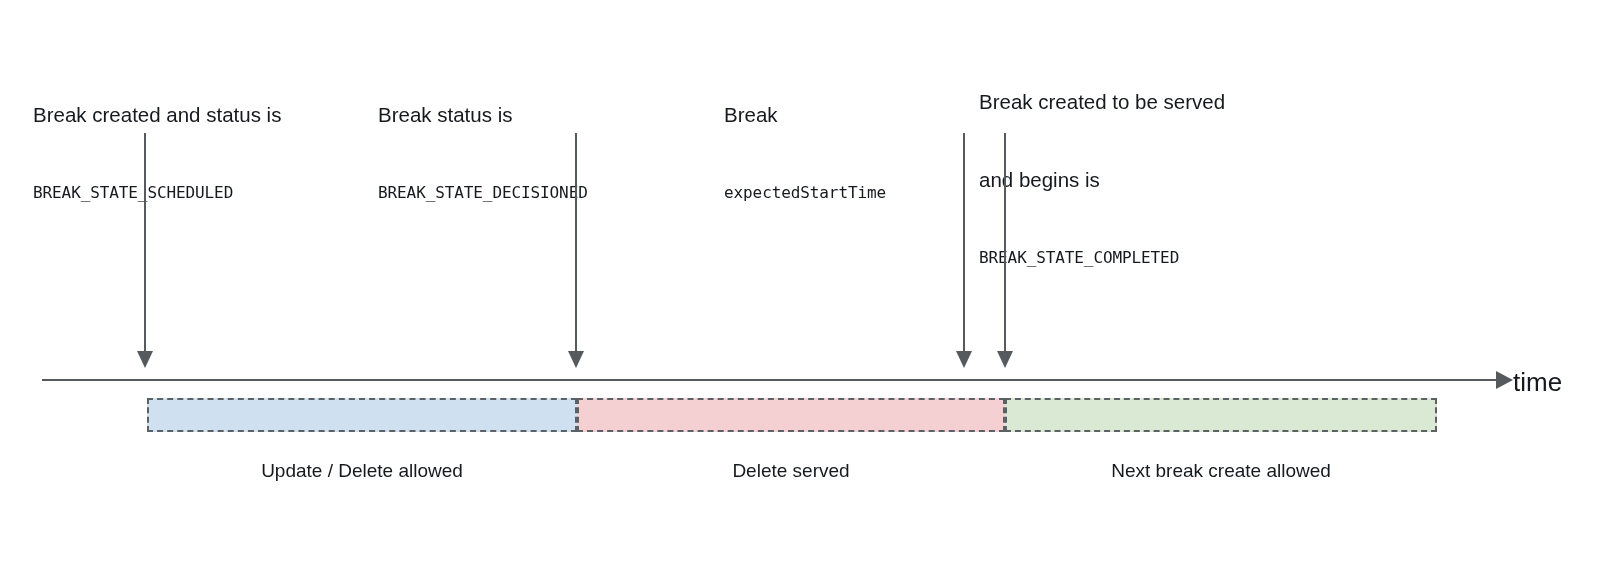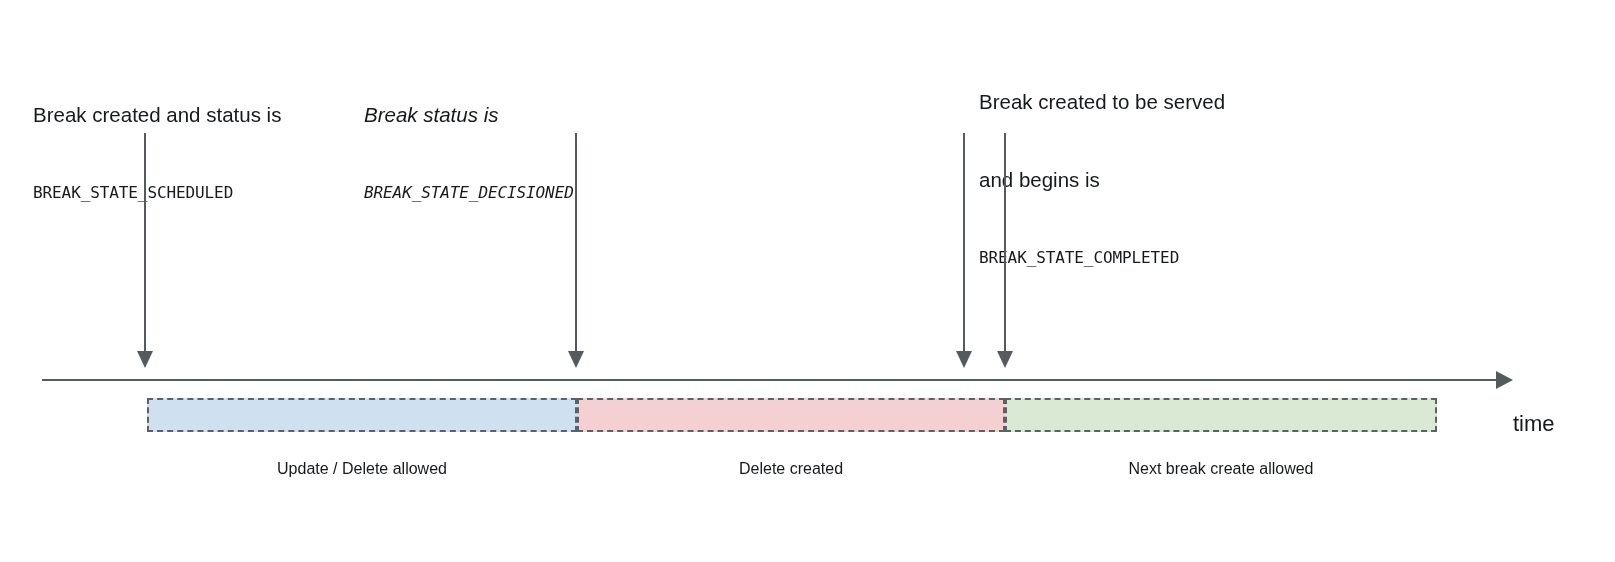--- a/index.html
+++ b/index.html
@@ -64,59 +64,62 @@
     width: 0;
     height: 0;
     border-top: 9px solid transparent;
     border-bottom: 9px solid transparent;
     border-left: 17px solid #555a5e;
   }
   #axis-label {
     position: absolute;
     left: 1513px;
     top: 367px;
-    font-size: 22px;
+    font-size: 26px;
     color: #16191d;
-    margin-top: 44px;
   }
 
   
   .phase-bar {
     position: absolute;
     top: 398px;
     height: 34px;
     box-sizing: border-box;
     border: 2px dashed #5c6165;
   }
 
   
   .phase-caption {
     position: absolute;
     top: 460px;
     text-align: center;
-    font-size: 16px;
+    font-size: 19px;
     color: #16191d;
     white-space: nowrap;
   }
 </style>
 </head>
 <body>
 
 <div id="diagram">
 
   <div class="marker-label" id="label-0" style="left: 33px; top: 50px;">
     <span class="ln">Break created and status is</span>
     <span class="ln mono">BREAK_STATE_SCHEDULED</span>
   </div>
 
-  <div class="marker-label" id="label-1" style="left: 364px; top: 50px; font-style: italic;">
+  <div class="marker-label" id="label-1" style="left: 378px; top: 50px;">
     <span class="ln">Break status is</span>
     <span class="ln mono">BREAK_STATE_DECISIONED</span>
   </div>
 
+  <div class="marker-label" id="label-2" style="left: 724px; top: 50px;">
+    <span class="ln">Break</span>
+    <span class="ln mono">expectedStartTime</span>
+  </div>
 
   <div class="marker-label" id="label-3" style="left: 979px; top: 37px;">
     <span class="ln">Break created to be served</span>
     <span class="ln">and begins is</span>
     <span class="ln mono">BREAK_STATE_COMPLETED</span>
   </div>
 
   <div class="vline" id="vline-0" style="left: 144px; top: 133px; height: 220px;"></div>
   <div class="vhead" id="vhead-0" style="left: 137px; top: 351px;"></div>
 
@@ -131,16 +134,16 @@
 
   <div id="axis-line"></div>
   <div id="axis-head"></div>
   <div id="axis-label">time</div>
 
   <div class="phase-bar" id="bar-0" style="left: 147px; width: 430px; background: rgb(207, 224, 240);"></div>
   <div class="phase-bar" id="bar-1" style="left: 577px; width: 428px; background: rgb(245, 208, 210);"></div>
   <div class="phase-bar" id="bar-2" style="left: 1005px; width: 432px; background: rgb(217, 233, 211);"></div>
 
   <div class="phase-caption" id="cap-0" style="left: 147px; width: 430px;">Update / Delete allowed</div>
-  <div class="phase-caption" id="cap-1" style="left: 577px; width: 428px;">Delete created</div>
+  <div class="phase-caption" id="cap-1" style="left: 577px; width: 428px;">Delete served</div>
   <div class="phase-caption" id="cap-2" style="left: 1005px; width: 432px; text-align: center;">Next break create allowed</div>
 
 </div>
 
 </body></html>

